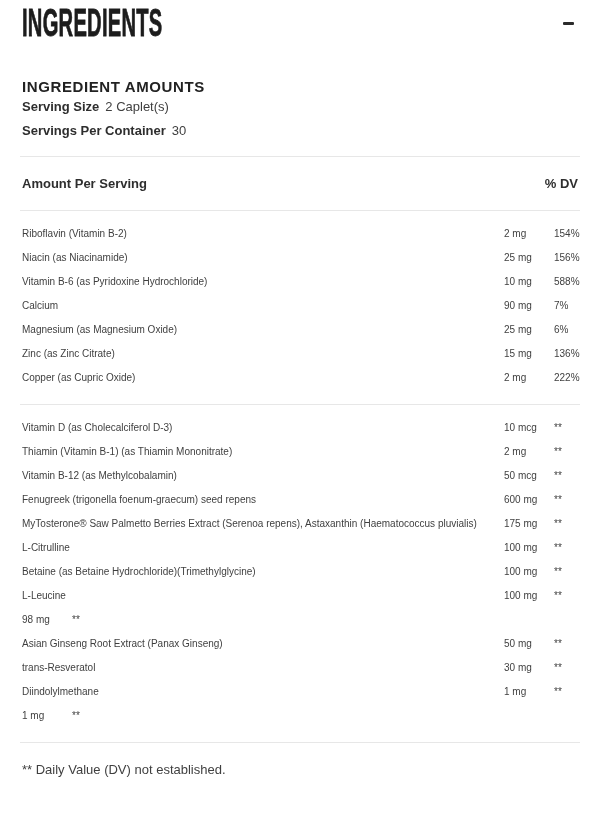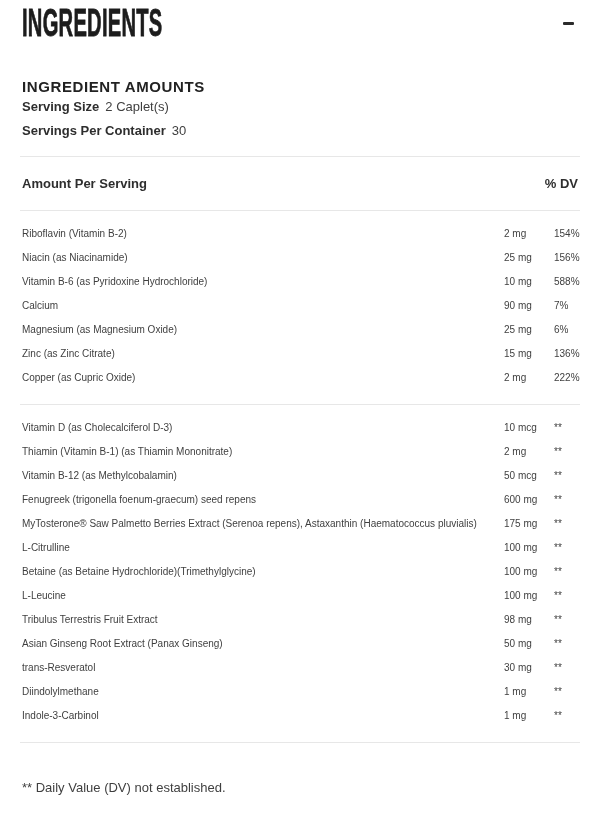--- a/index.html
+++ b/index.html
@@ -107,21 +107,21 @@
     white-space:nowrap;
   }
   .cell-dv{
     flex:1;
     text-align:left;
     white-space:nowrap;
   }
 
   
   .footnote{
-    margin-top:37px;
+    margin-top:19px;
     font-size:13px;
     line-height:15px;
     color:var(--text);
   }
 </style>
 </head>
 <body>
 
 <div class="page">
 
@@ -238,21 +238,20 @@
     <span class="cell-dv">**</span>
   </div>
 
   <div class="row">
     <span class="cell-name">L-Leucine</span>
     <span class="cell-amount">100 mg</span>
     <span class="cell-dv">**</span>
   </div>
 
   <div class="row">
-    <span class="cell-name">Tribulus Terrestris Fruit Extract</span>
     <span class="cell-amount">98 mg</span>
     <span class="cell-dv">**</span>
   </div>
 
   <div class="row">
     <span class="cell-name">Asian Ginseng Root Extract (Panax Ginseng)</span>
     <span class="cell-amount">50 mg</span>
     <span class="cell-dv">**</span>
   </div>
 
@@ -262,21 +261,20 @@
     <span class="cell-dv">**</span>
   </div>
 
   <div class="row">
     <span class="cell-name">Diindolylmethane</span>
     <span class="cell-amount">1 mg</span>
     <span class="cell-dv">**</span>
   </div>
 
   <div class="row">
-    <span class="cell-name">Indole-3-Carbinol</span>
     <span class="cell-amount">1 mg</span>
     <span class="cell-dv">**</span>
   </div>
 </div>
 
   <div class="divider"></div>
 
   <p class="footnote">** Daily Value (DV) not established.</p>
 
 </div>

